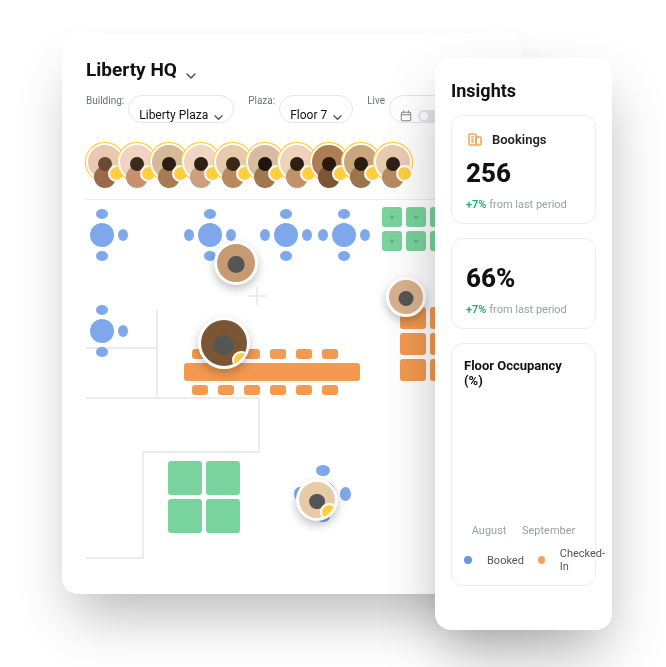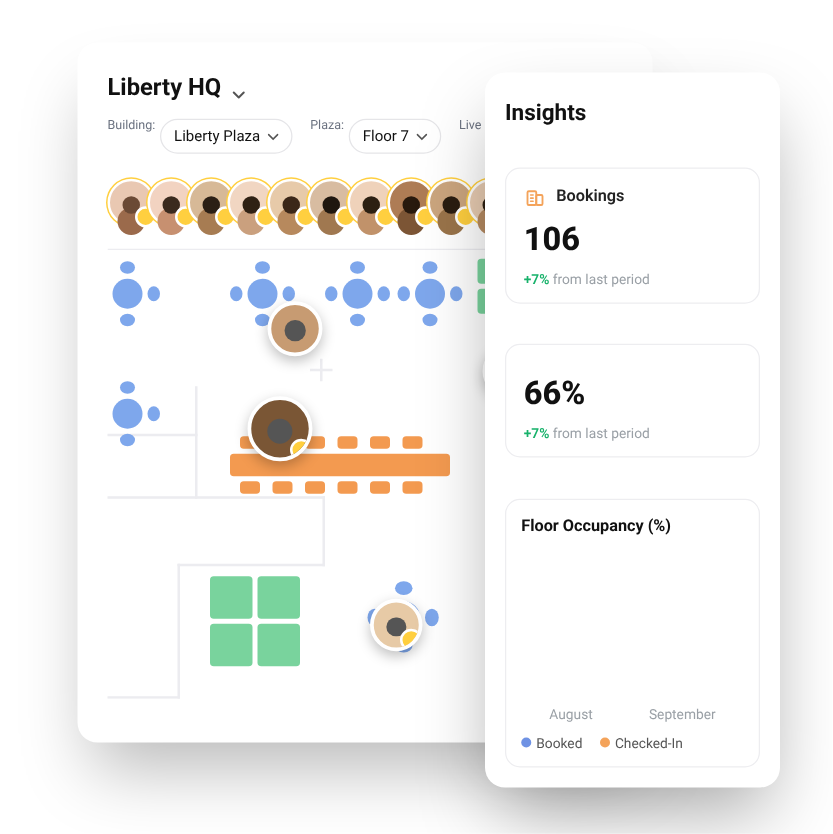--- a/index.html
+++ b/index.html
@@ -36,21 +36,21 @@
   .chev { width: 12px; height: 12px; display:inline-block; }
   .filters {
     display: flex;
     gap: 14px;
     margin-top: 14px;
     align-items: flex-end;
   }
   .field { display:flex; flex-direction:row; gap:4px; }
   .field-label { font-size: 10px; color:#6b7280; }
   .pill {
-    display:flex; align-items:center; gap:6px;
+    display:flex; align-items:flex-end; gap:6px;
     height: 28px;
     padding: 0 10px;
     border: 1px solid #e5e5e8;
     border-radius: 999px;
     background:#fff;
     font-size: 12px;
     color:#111;
     white-space: nowrap;
     cursor:pointer;
   }
@@ -155,32 +155,31 @@
 
   .tool-icon {
     position:absolute; width:20px; height:20px;
     opacity:.25;
     color:#555;
   }
 
   
   .insights {
     position:absolute;
-    right:42px;
+    right:54px;
     top:58px;
-    width:236px;
+    width:177px;
     height:572px;
     background:#fff;
     border-radius:16px;
     box-shadow: 0 28px 60px -10px rgba(0,0,0,.35);
     padding:22px 16px 16px;
     display:flex;
     flex-direction:column;
     gap:14px;
-    justify-content:space-between;
   }
   .insights h2 { font-size:18px; font-weight:700; color:#111; }
   .card {
     border:1px solid #ededf0;
     border-radius:12px;
     padding:14px 14px 12px;
   }
   .card-head { display:flex; align-items:center; gap:8px; font-size:13px; font-weight:600; color:#222; }
   .metric { font-size:26px; font-weight:800; margin-top:10px; color:#111; }
   .delta { font-size:11px; margin-top:10px; }
@@ -198,21 +197,21 @@
     width:10px; border-radius:4px 4px 0 0; position:relative; overflow:hidden;
     background:#6f92e4;
     display:flex; flex-direction:column-reverse;
   }
   .bar .top {
     width:100%; background:#f4a35a; border-radius:4px 4px 0 0;
   }
   .x-labels { display:flex; justify-content:space-around; margin-top:8px; }
   .x-labels span { font-size:11px; color:#9aa0a6; }
   .legend { display:flex; gap:14px; margin-top:10px; }
-  .legend-item { display:flex; align-items:center; gap:4px; font-size:11px; color:#555;}
+  .legend-item { display:flex; align-items:center; gap:15px; font-size:11px; color:#555;}
   .swatch { width:8px; height:8px; border-radius:50%; }
   .swatch.blue{background:#6f92e4}
   .swatch.orange{background:#f4a35a}
 
   .icon-box { width:18px; height:18px; display:inline-flex; align-items:center; justify-content:center; }
 </style>
 </head>
 <body>
 
 <div class="main-panel">
@@ -405,21 +404,21 @@
     <div class="card-head">
       <span class="icon-box">
         <svg viewBox="0 0 18 18" width="18" height="18">
           <rect x="3" y="4" width="7" height="11" rx="1" fill="none" stroke="#f4a35a" stroke-width="1.5"></rect>
           <rect x="10" y="7" width="5" height="8" rx="1" fill="none" stroke="#f4a35a" stroke-width="1.5"></rect>
           <path d="M5.5 7h2M5.5 9.5h2M5.5 12h2" stroke="#f4a35a" stroke-width="1.3" stroke-linecap="round"></path>
         </svg>
       </span>
       <span>Bookings</span>
     </div>
-    <div class="metric">106</div>
+    <div class="metric">256</div>
     <div class="delta">
       <span class="up">+7%</span><span class="rest"> from last period</span>
     </div>
   </div>
 
   <div class="card">
     <div class="metric">66%</div>
     <div class="delta">
       <span class="up">+7%</span><span class="rest"> from last period</span>
     </div>

